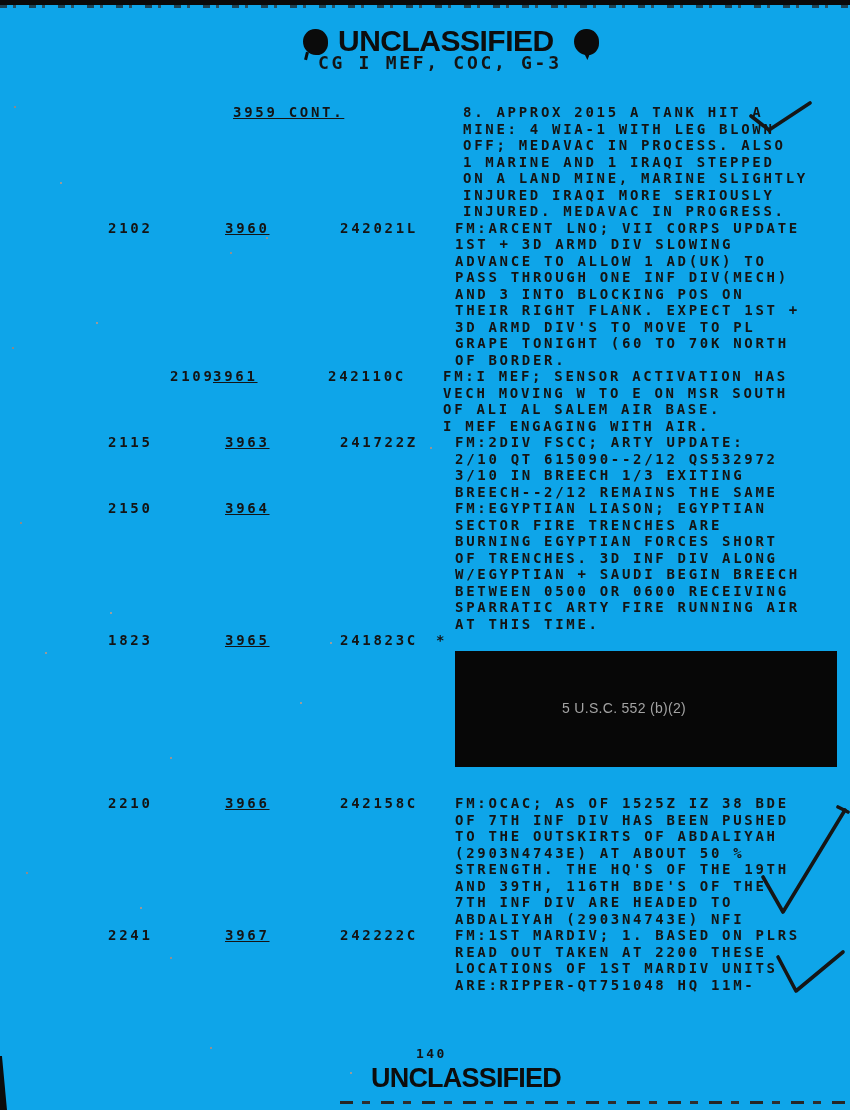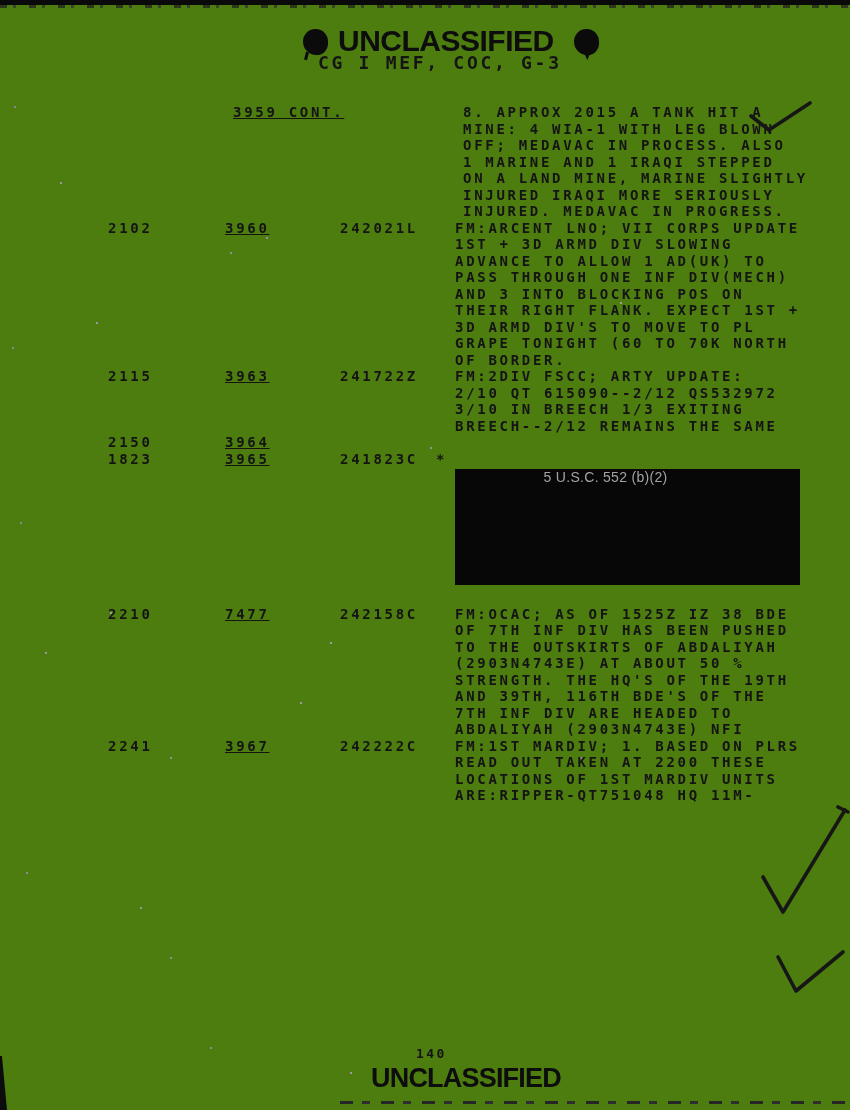--- a/index.html
+++ b/index.html
@@ -1,17 +1,17 @@
 <!DOCTYPE html>
 <html><head>
 <meta charset="utf-8">
 <style>
   html,body{margin:0;padding:0;background:#e8e8e8;}
   .page{
-    position:relative;width:850px;height:1110px;background:#4d7c0f;
+    position:relative;width:850px;height:1110px;background:#0ea5e9;
     overflow:hidden;
     font-family:"DejaVu Sans Mono",monospace;
     color:#141414;
   }
   
   .scan-bar-top{position:absolute;left:0;top:0;width:850px;height:5px;background:#0a0a0a;}
   .scan-bar-top-frizz{position:absolute;left:0;top:5px;width:850px;height:3px;
     background:repeating-linear-gradient(90deg,#222 0 7px,transparent 7px 13px,#333 13px 16px,transparent 16px 29px);
     opacity:.75;}
   .scan-corner-bl{position:absolute;left:0;top:1056px;width:7px;height:54px;background:#0c0c0c;
@@ -40,22 +40,22 @@
   .log{position:absolute;left:108px;top:104px;width:700px;}
   .row{display:flex;align-items:flex-start;font-size:14px;font-weight:bold;line-height:16.5px;letter-spacing:2.7px;}
   .col-time{width:117px;flex:0 0 auto;white-space:pre;}
   .col-seq{width:115px;flex:0 0 auto;white-space:pre;text-decoration:underline;}
   .col-dtg{width:96px;flex:0 0 auto;white-space:pre;}
   .col-flag{width:19px;flex:0 0 auto;white-space:pre;}
   .col-msg{width:352px;flex:0 0 auto;white-space:pre-line;}
   .row.r-cont .col-seq{padding-left:8px;}
   .row.r-indent .col-time{padding-left:62px;box-sizing:border-box;width:117px;}
   .row.r-indent .col-seq{margin-left:-12px;}
-  .redaction-box{width:345px;height:116px;background:#070707;display:flex;align-items:flex-start;justify-content:center;
-    margin-top:2px;margin-bottom:4px;}
+  .redaction-box{width:382px;height:116px;background:#070707;display:flex;align-items:center;justify-content:center;
+    margin-top:2px;margin-bottom:12px;}
   .redaction-label{font-family:"Liberation Sans","DejaVu Sans",sans-serif;font-weight:normal;font-size:14px;
     letter-spacing:.3px;color:#a3a3a3;transform:translateX(-22px);}
   
   .check{position:absolute;}
   .check polyline,.check line{fill:none;stroke:#161616;stroke-width:3.6;stroke-linecap:round;stroke-linejoin:round;}
   
   .page-num{position:absolute;left:416px;top:1046px;font-size:13px;font-weight:bold;letter-spacing:2.4px;}
   .class-ftr{position:absolute;left:371px;top:1063px;font-family:"Liberation Sans","DejaVu Sans",sans-serif;
     font-weight:bold;font-size:27px;letter-spacing:-.8px;color:#0d0d0d;}
 </style>
@@ -98,55 +98,73 @@
 1ST + 3D ARMD DIV SLOWING
 ADVANCE TO ALLOW 1 AD(UK) TO
 PASS THROUGH ONE INF DIV(MECH)
 AND 3 INTO BLOCKING POS ON
 THEIR RIGHT FLANK. EXPECT 1ST +
 3D ARMD DIV'S TO MOVE TO PL
 GRAPE TONIGHT (60 TO 70K NORTH
 OF BORDER.</span>
     </div>
 
+    <div class="row r-indent">
+      <span class="col-time">2109</span>
+      <span class="col-seq">3961</span>
+      <span class="col-dtg">242110C</span>
+      <span class="col-flag"></span>
+      <span class="col-msg">FM:I MEF; SENSOR ACTIVATION HAS
+VECH MOVING W TO E ON MSR SOUTH
+OF ALI AL SALEM AIR BASE.
+I MEF ENGAGING WITH AIR.</span>
+    </div>
 
 
     <div class="row">
       <span class="col-time">2115</span>
       <span class="col-seq">3963</span>
       <span class="col-dtg">241722Z</span>
       <span class="col-flag"></span>
       <span class="col-msg">FM:2DIV FSCC; ARTY UPDATE:
 2/10 QT 615090--2/12 QS532972
 3/10 IN BREECH 1/3 EXITING
 BREECH--2/12 REMAINS THE SAME</span>
     </div>
 
     <div class="row">
       <span class="col-time">2150</span>
       <span class="col-seq">3964</span>
       <span class="col-dtg"></span>
       <span class="col-flag"></span>
+      <span class="col-msg">FM:EGYPTIAN LIASON; EGYPTIAN
+SECTOR FIRE TRENCHES ARE
+BURNING EGYPTIAN FORCES SHORT
+OF TRENCHES. 3D INF DIV ALONG
+W/EGYPTIAN + SAUDI BEGIN BREECH
+BETWEEN 0500 OR 0600 RECEIVING
+SPARRATIC ARTY FIRE RUNNING AIR
+AT THIS TIME.</span>
     </div>
 
     <div class="row">
       <span class="col-time">1823</span>
       <span class="col-seq">3965</span>
       <span class="col-dtg">241823C</span>
       <span class="col-flag">*</span>
       <span class="col-msg">
         <span class="redaction-box">
           <span class="redaction-label">5 U.S.C. 552 (b)(2)</span>
         </span>
       </span>
     </div>
 
     <div class="row">
       <span class="col-time">2210</span>
-      <span class="col-seq">7477</span>
+      <span class="col-seq">3966</span>
       <span class="col-dtg">242158C</span>
       <span class="col-flag"></span>
       <span class="col-msg">FM:OCAC; AS OF 1525Z IZ 38 BDE
 OF 7TH INF DIV HAS BEEN PUSHED
 TO THE OUTSKIRTS OF ABDALIYAH
 (2903N4743E) AT ABOUT 50 %
 STRENGTH. THE HQ'S OF THE 19TH
 AND 39TH, 116TH BDE'S OF THE
 7TH INF DIV ARE HEADED TO
 ABDALIYAH (2903N4743E) NFI</span>

